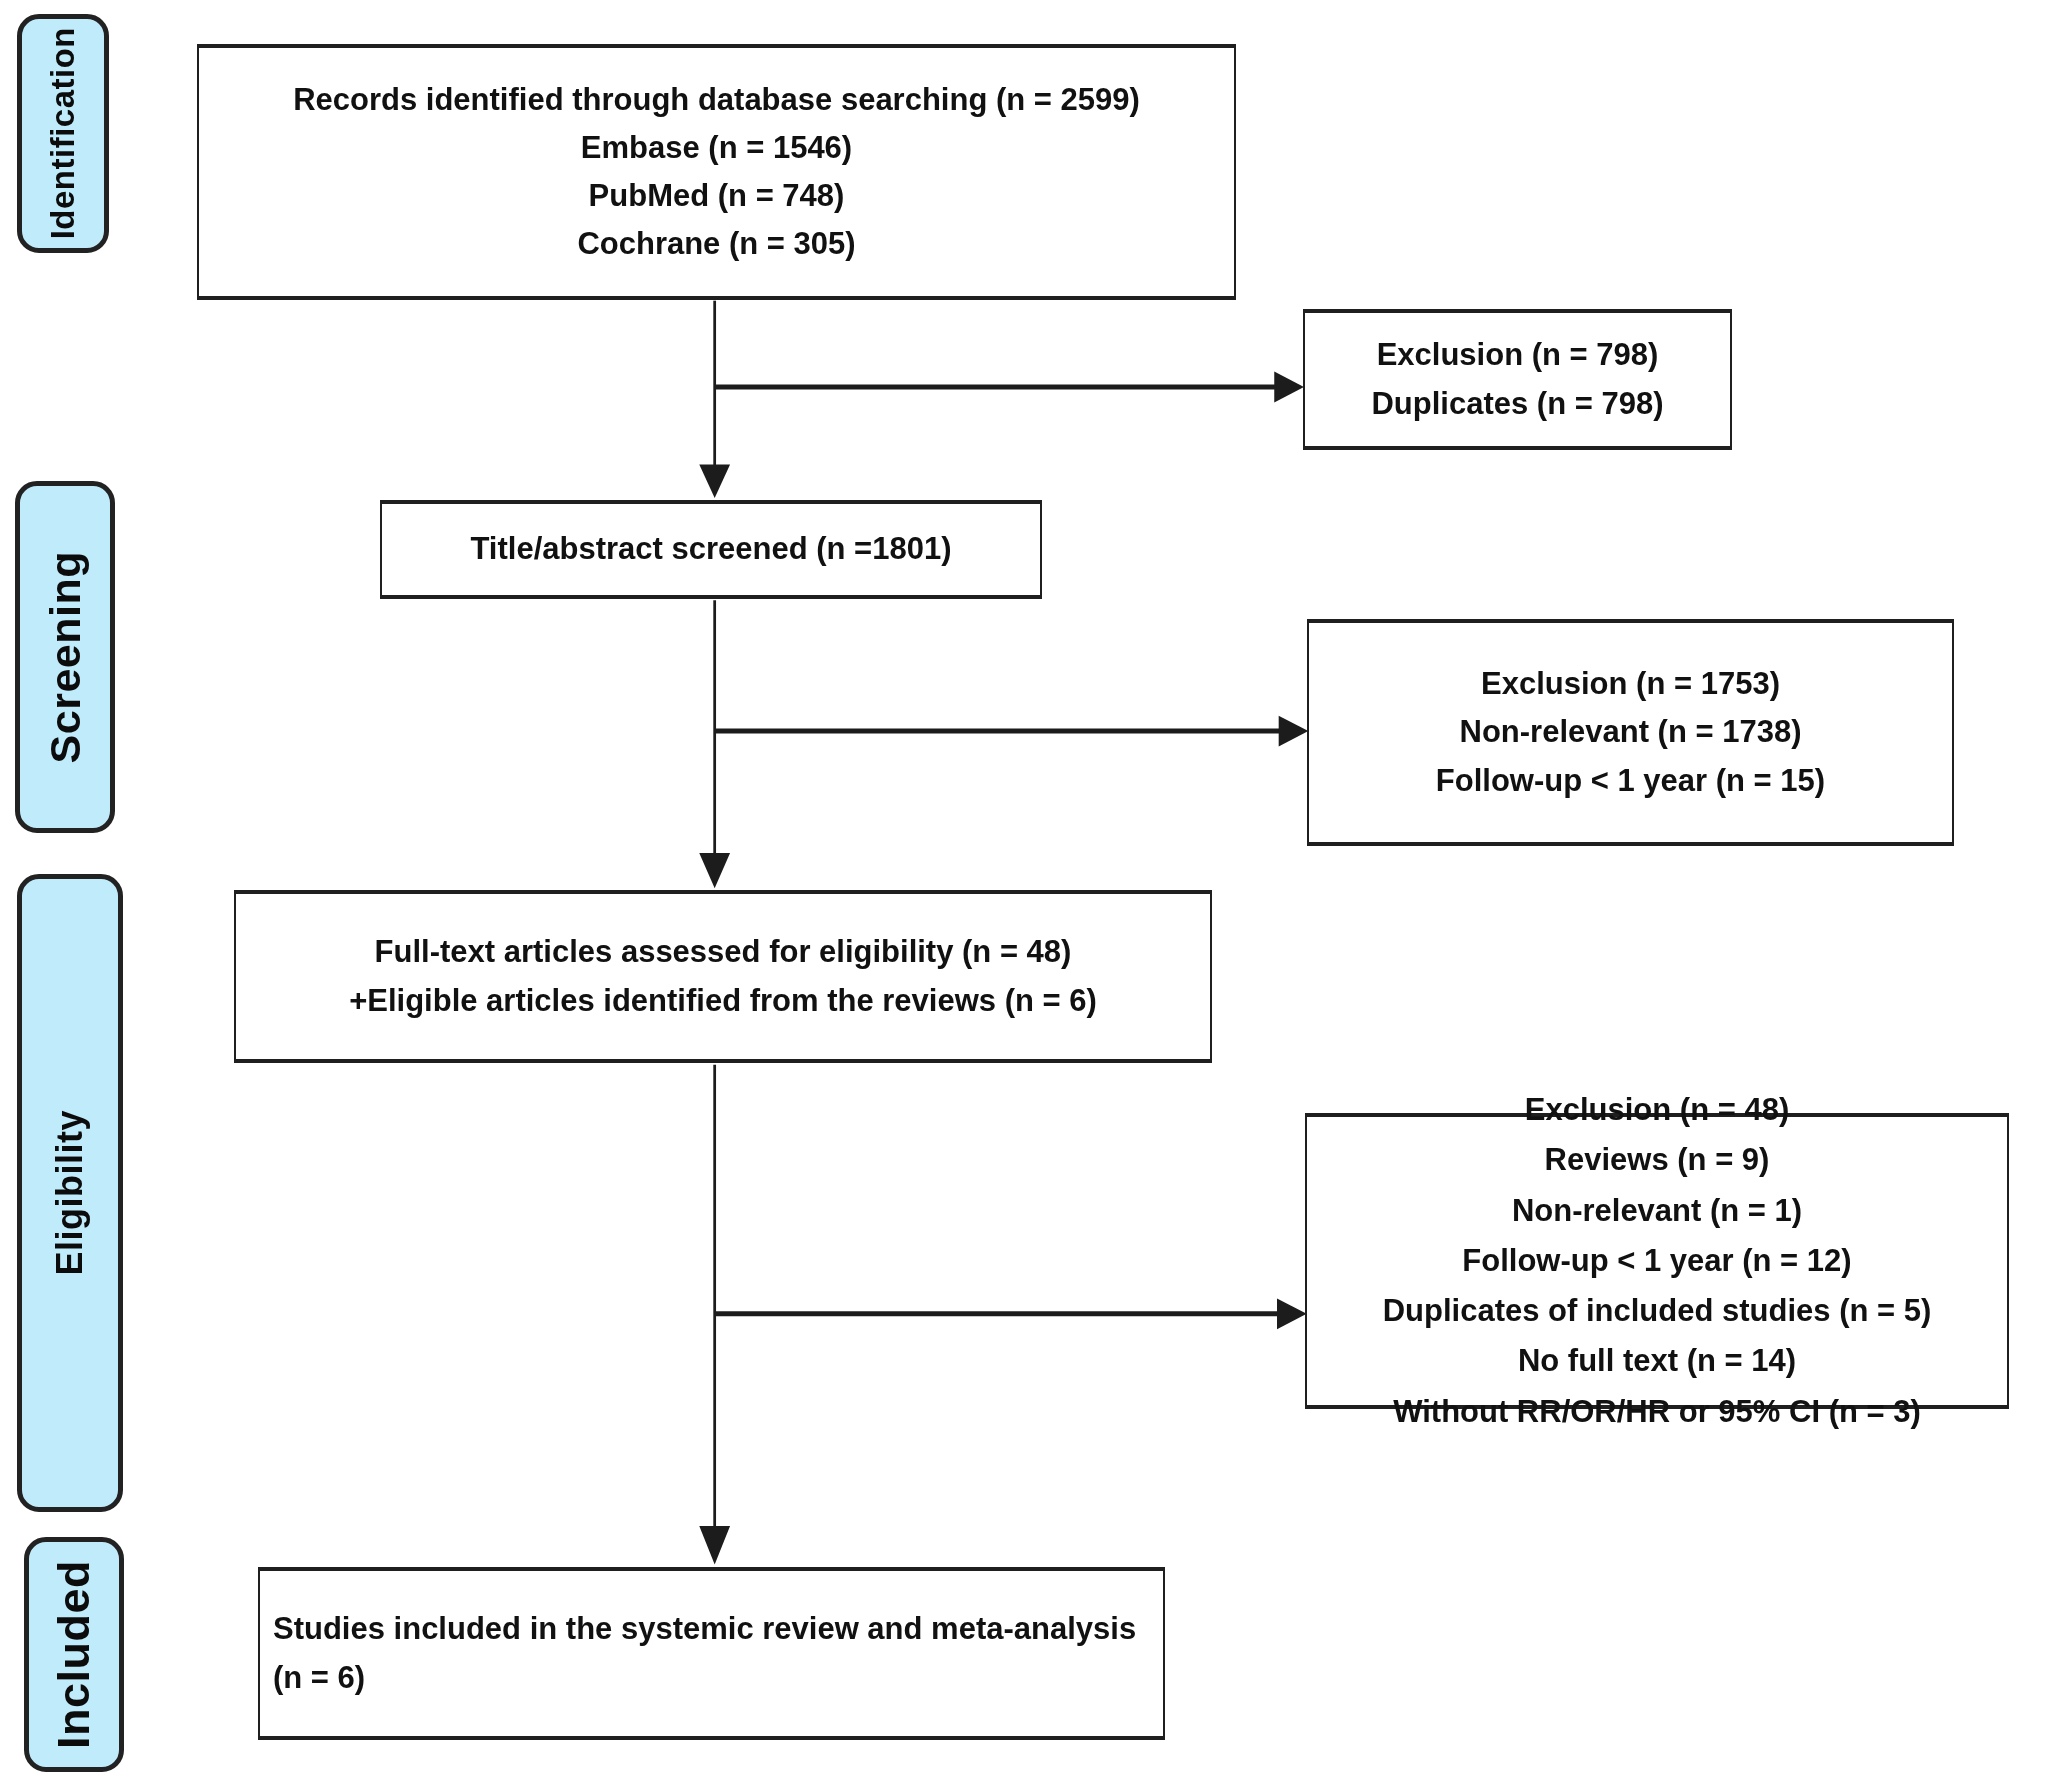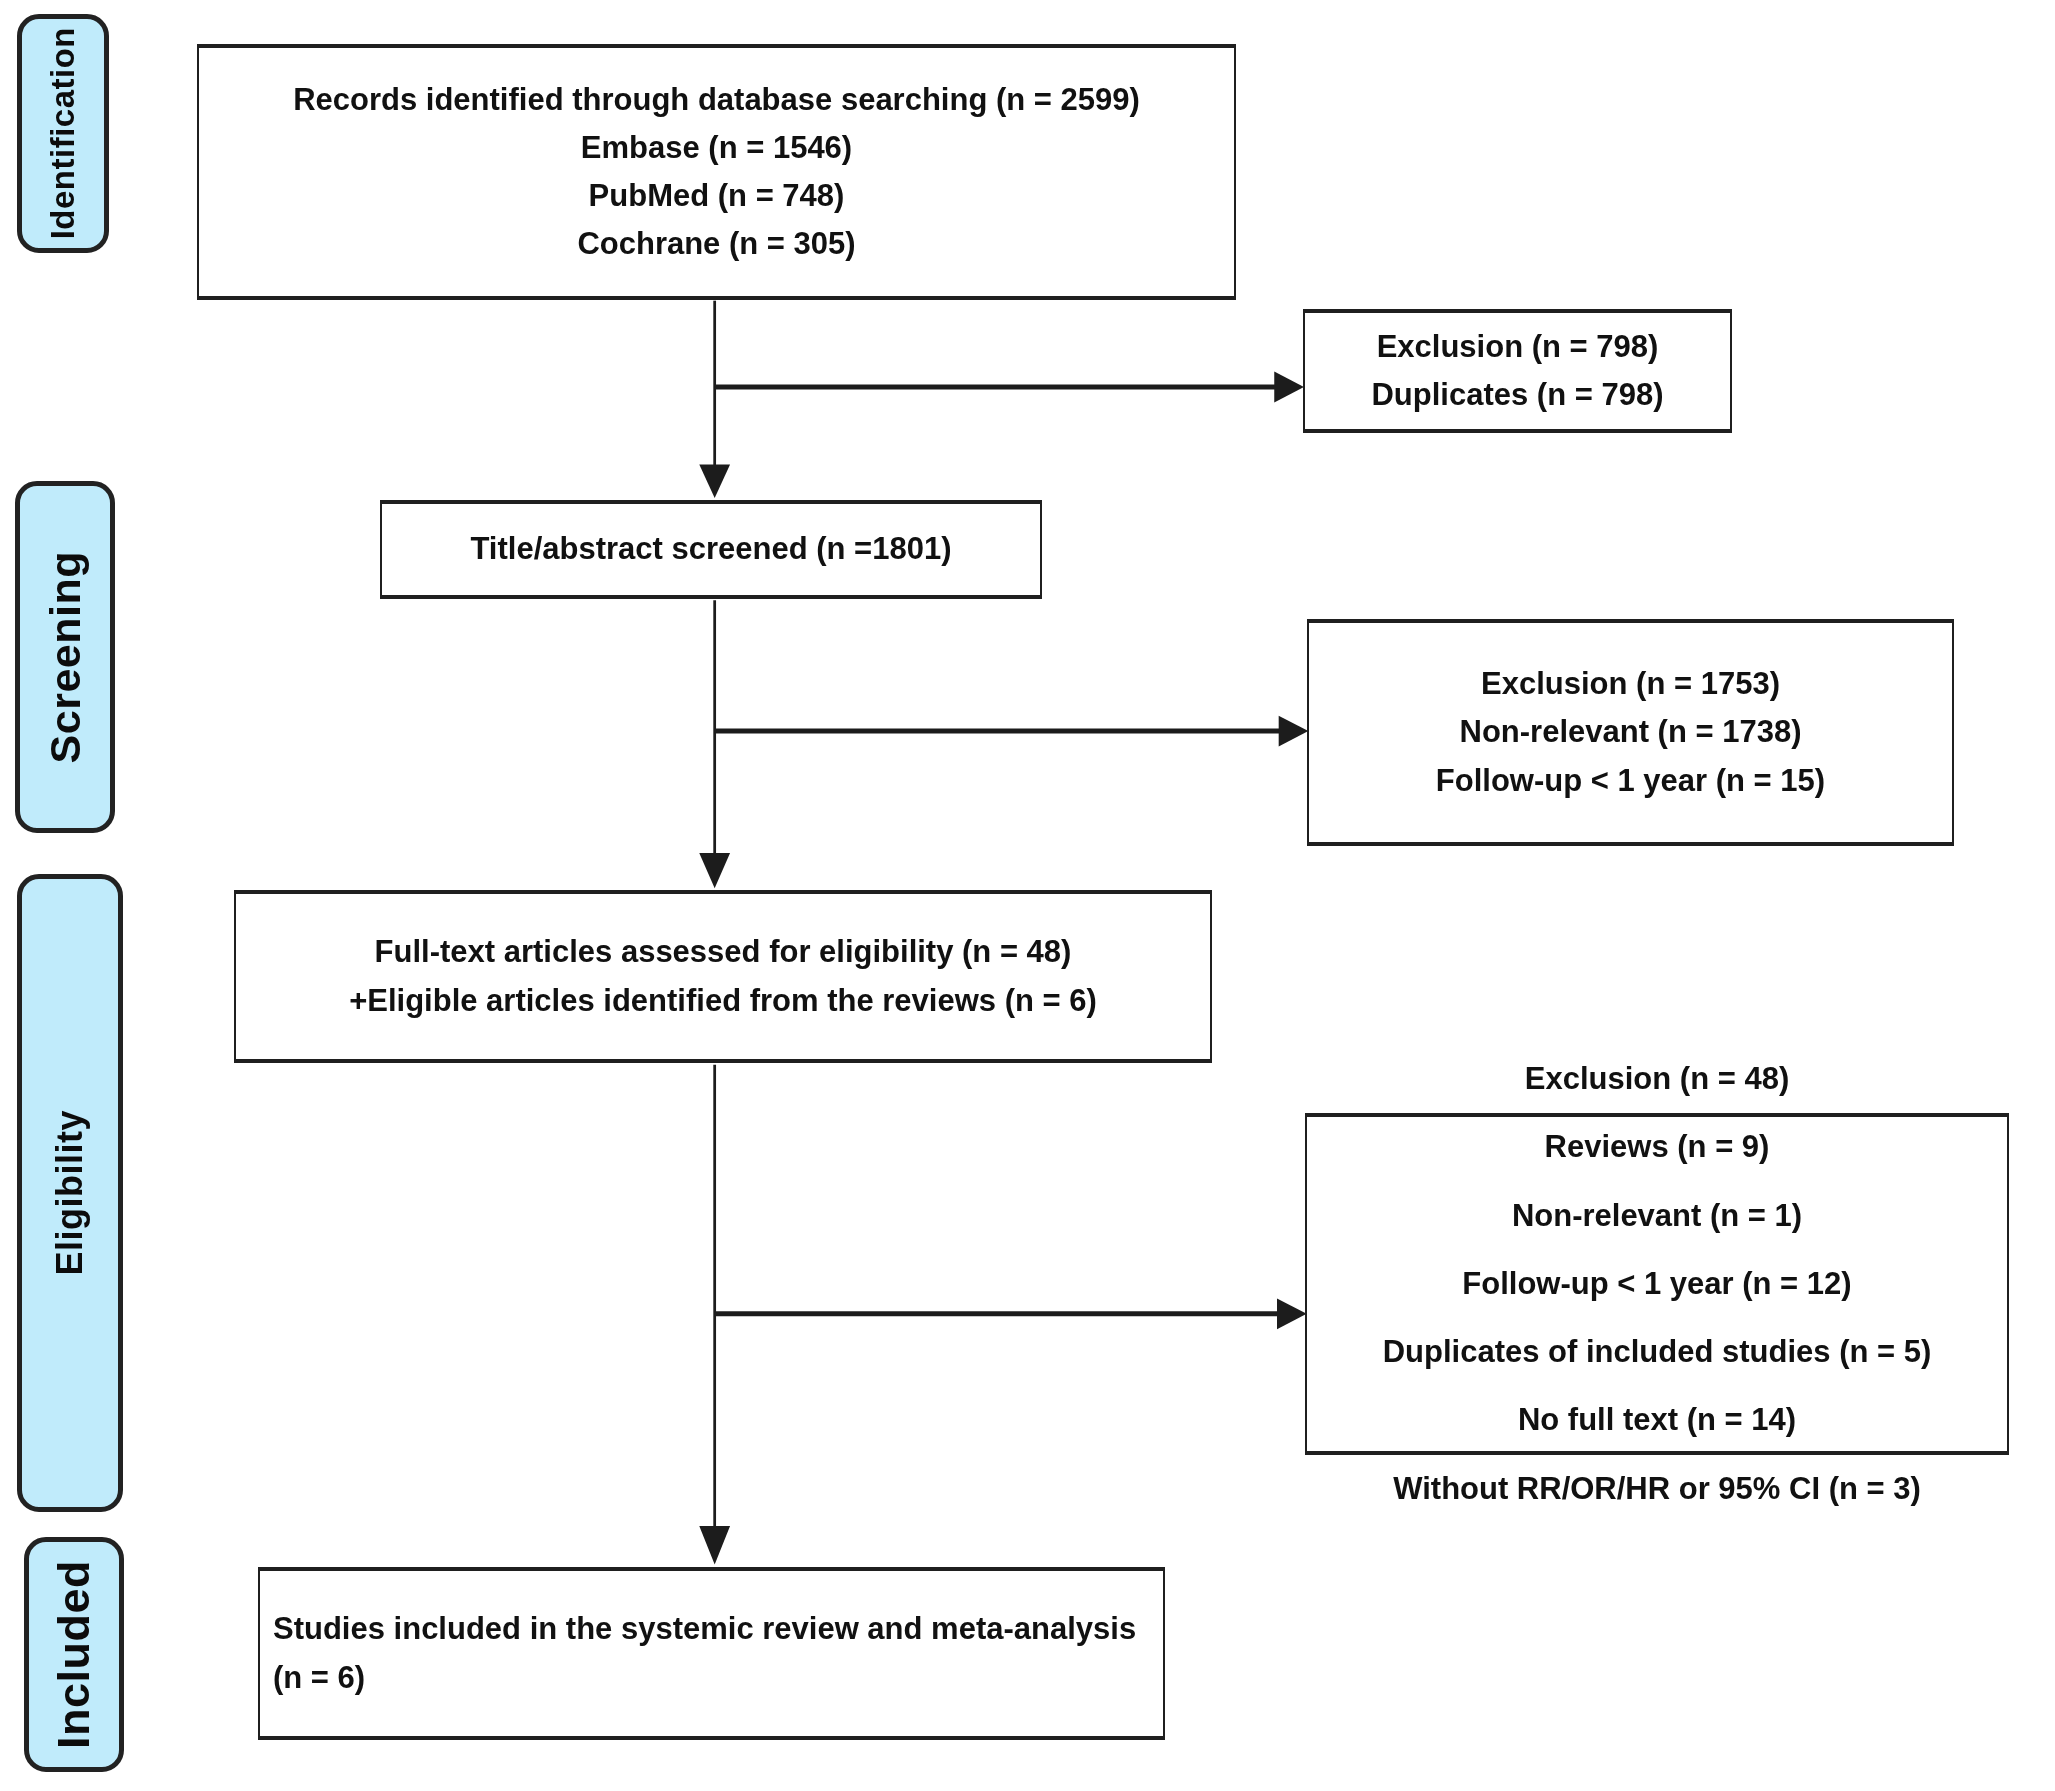--- a/index.html
+++ b/index.html
@@ -55,25 +55,25 @@
   #stage-identification { left: 16.5px;  top: 13.7px;   width: 92px; height: 239px; }
   #stage-identification .stage-text { font-size: 33px; }
   #stage-screening      { left: 15.4px;  top: 481px;  width: 100px; height: 352px; }
   #stage-screening .stage-text { font-size: 43px; }
   #stage-eligibility    { left: 16.5px;  top: 874px; width: 106px; height: 638px; }
   #stage-eligibility .stage-text { font-size: 36px; }
   #stage-included       { left: 24px;  top: 1537px; width: 100px; height: 235px; }
   #stage-included .stage-text { font-size: 45px; }
 
   #box-records             { left: 197px;  top: 44px;   width: 1039px; height: 256px; }
-  #box-exclusion-duplicates{ left: 1303px; top: 309px;  width: 429px;  height: 124px; }
+  #box-exclusion-duplicates{ left: 1303px; top: 309px;  width: 429px;  height: 141px; }
   #box-screened            { left: 380px;  top: 500px;  width: 662px; height: 99px; }
   #box-exclusion-screening { left: 1307px; top: 619px; width: 647px; height: 227px; }
   #box-fulltext            { left: 234px;  top: 890px; width: 978px; height: 173px; }
-  #box-exclusion-eligibility{ left: 1305px; top: 1113px; width: 704px; height: 342px; gap: 18px; }
+  #box-exclusion-eligibility{ left: 1305px; top: 1113px; width: 704px; height: 296px; }
   #box-included            { left: 258px;  top: 1567px; width: 907px; height: 173px; padding: 13px 13px; }
 
   
   #connectors {
     position: absolute;
     left: 0; top: 0;
     width: 2056px; height: 1792px;
     pointer-events: none;
   }
   #connectors line   { stroke: #1c1c1c; }

